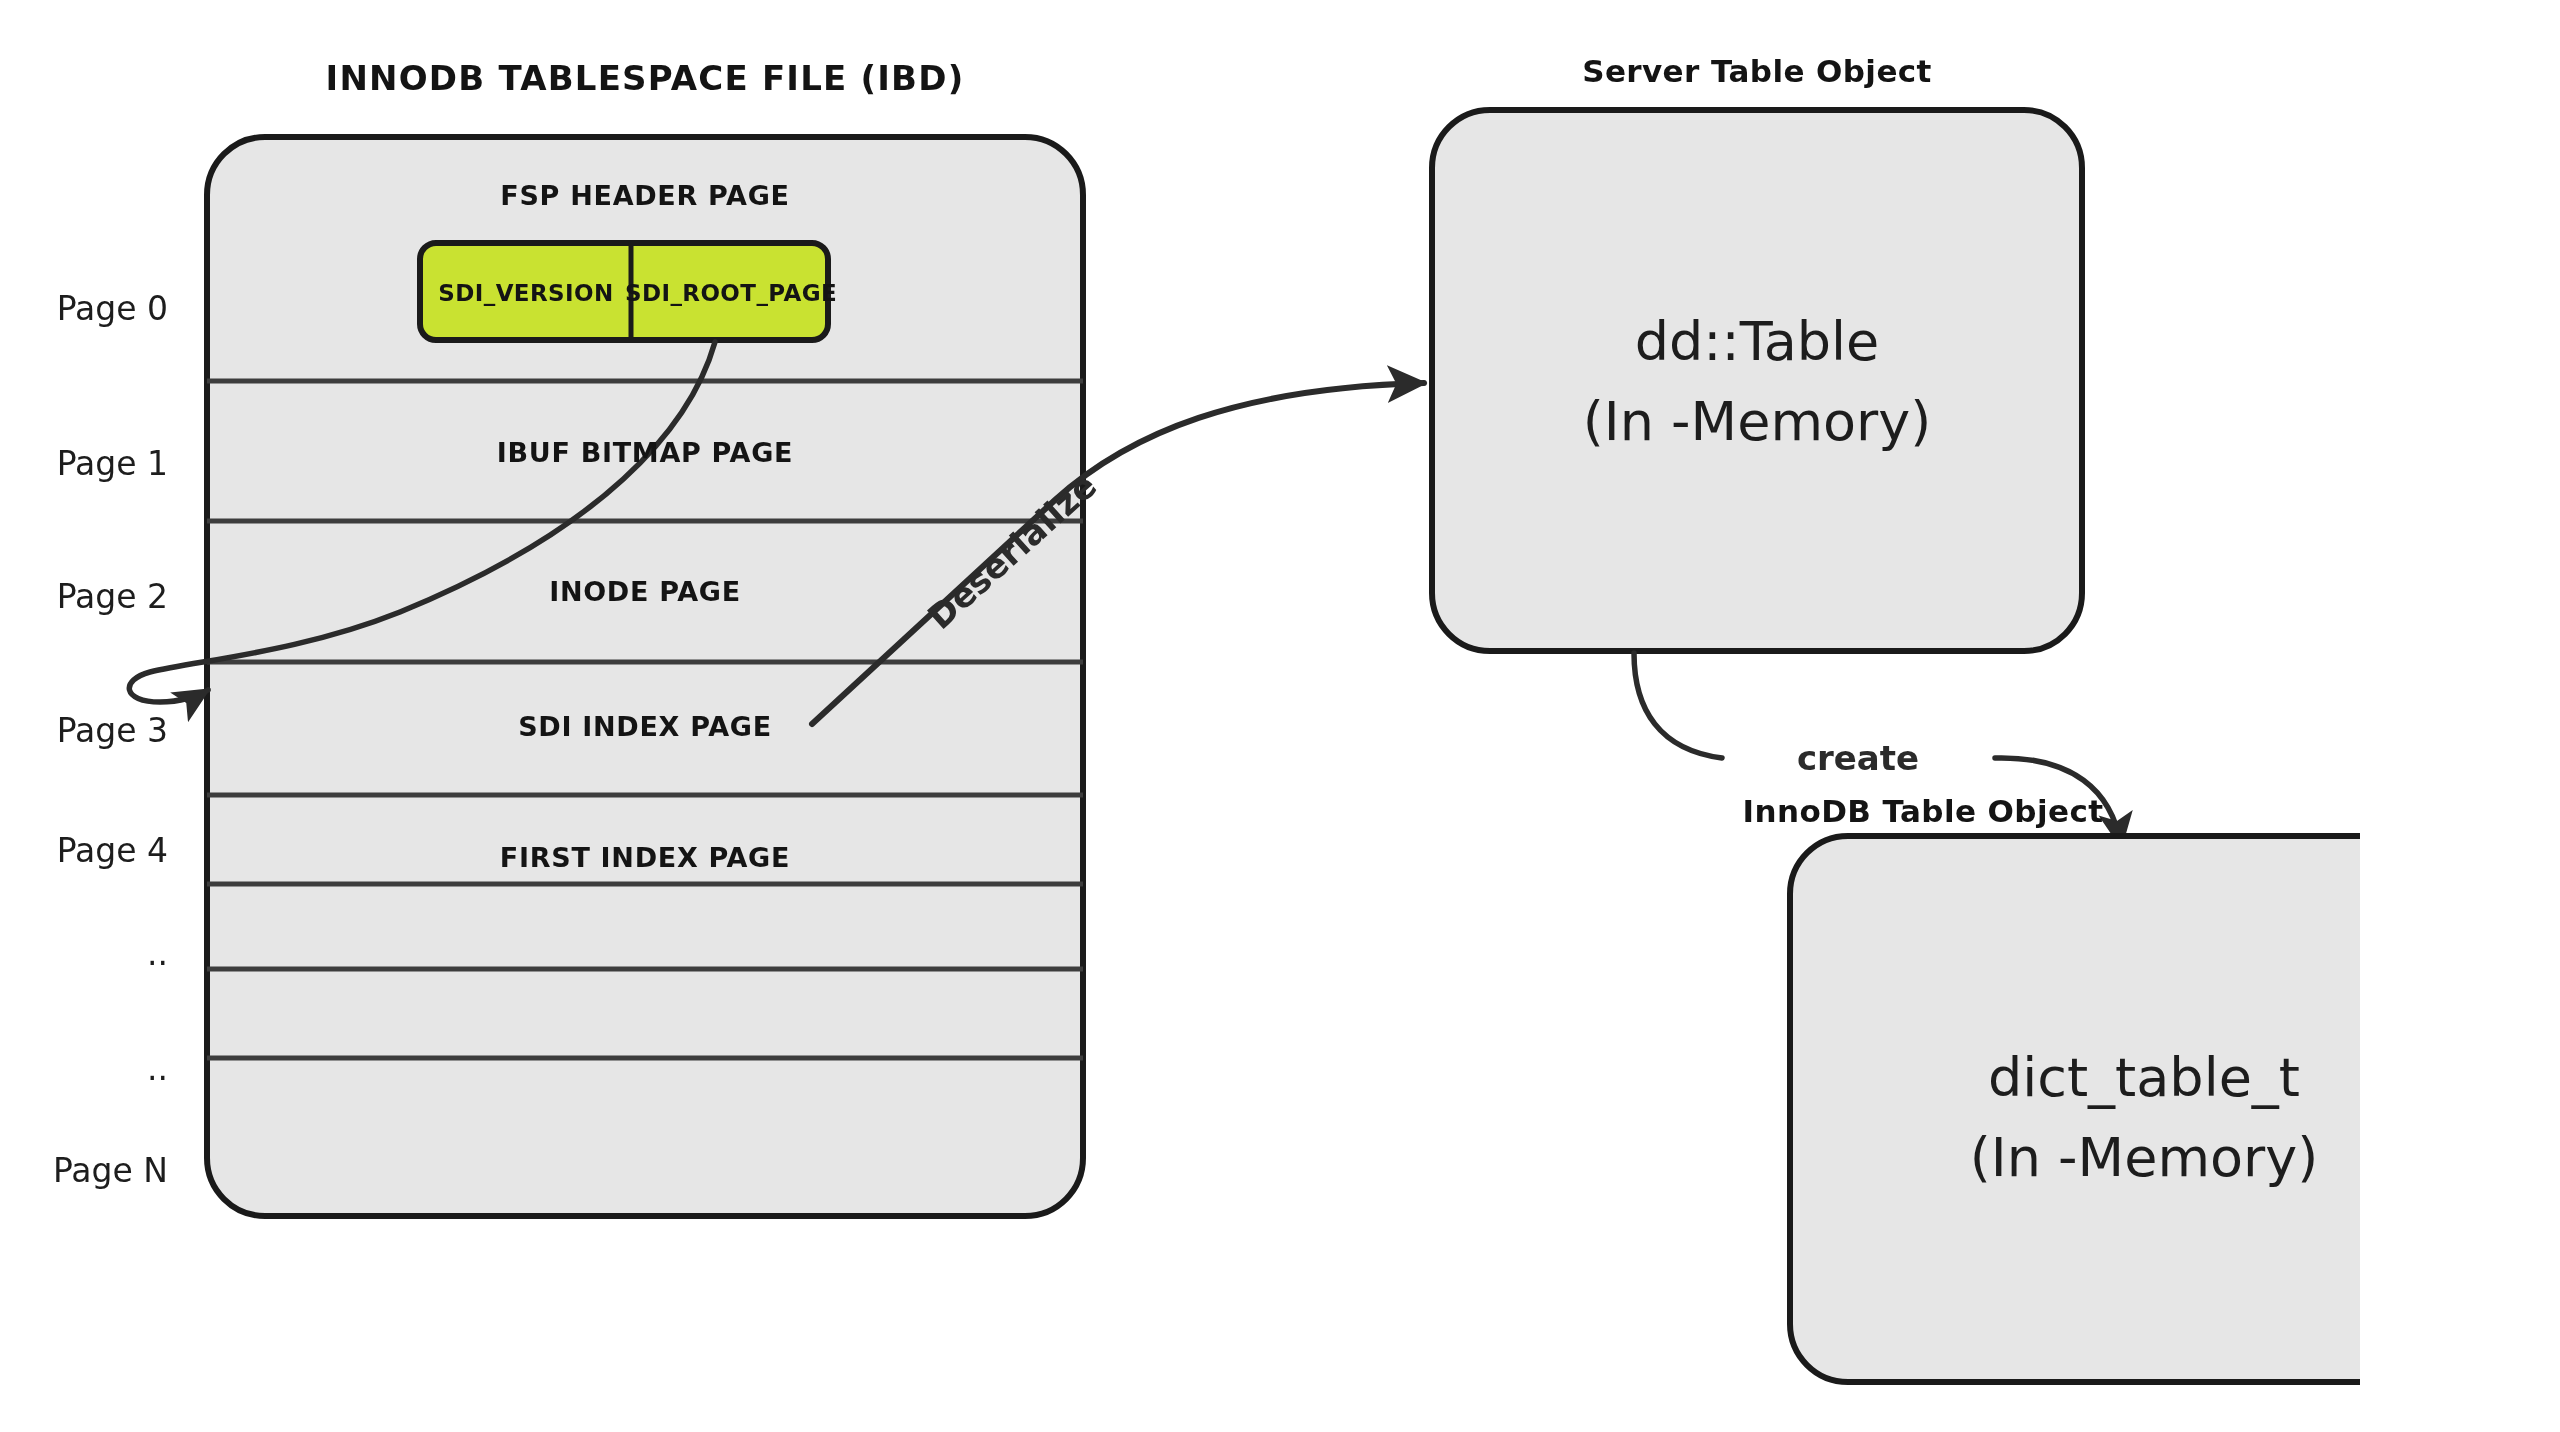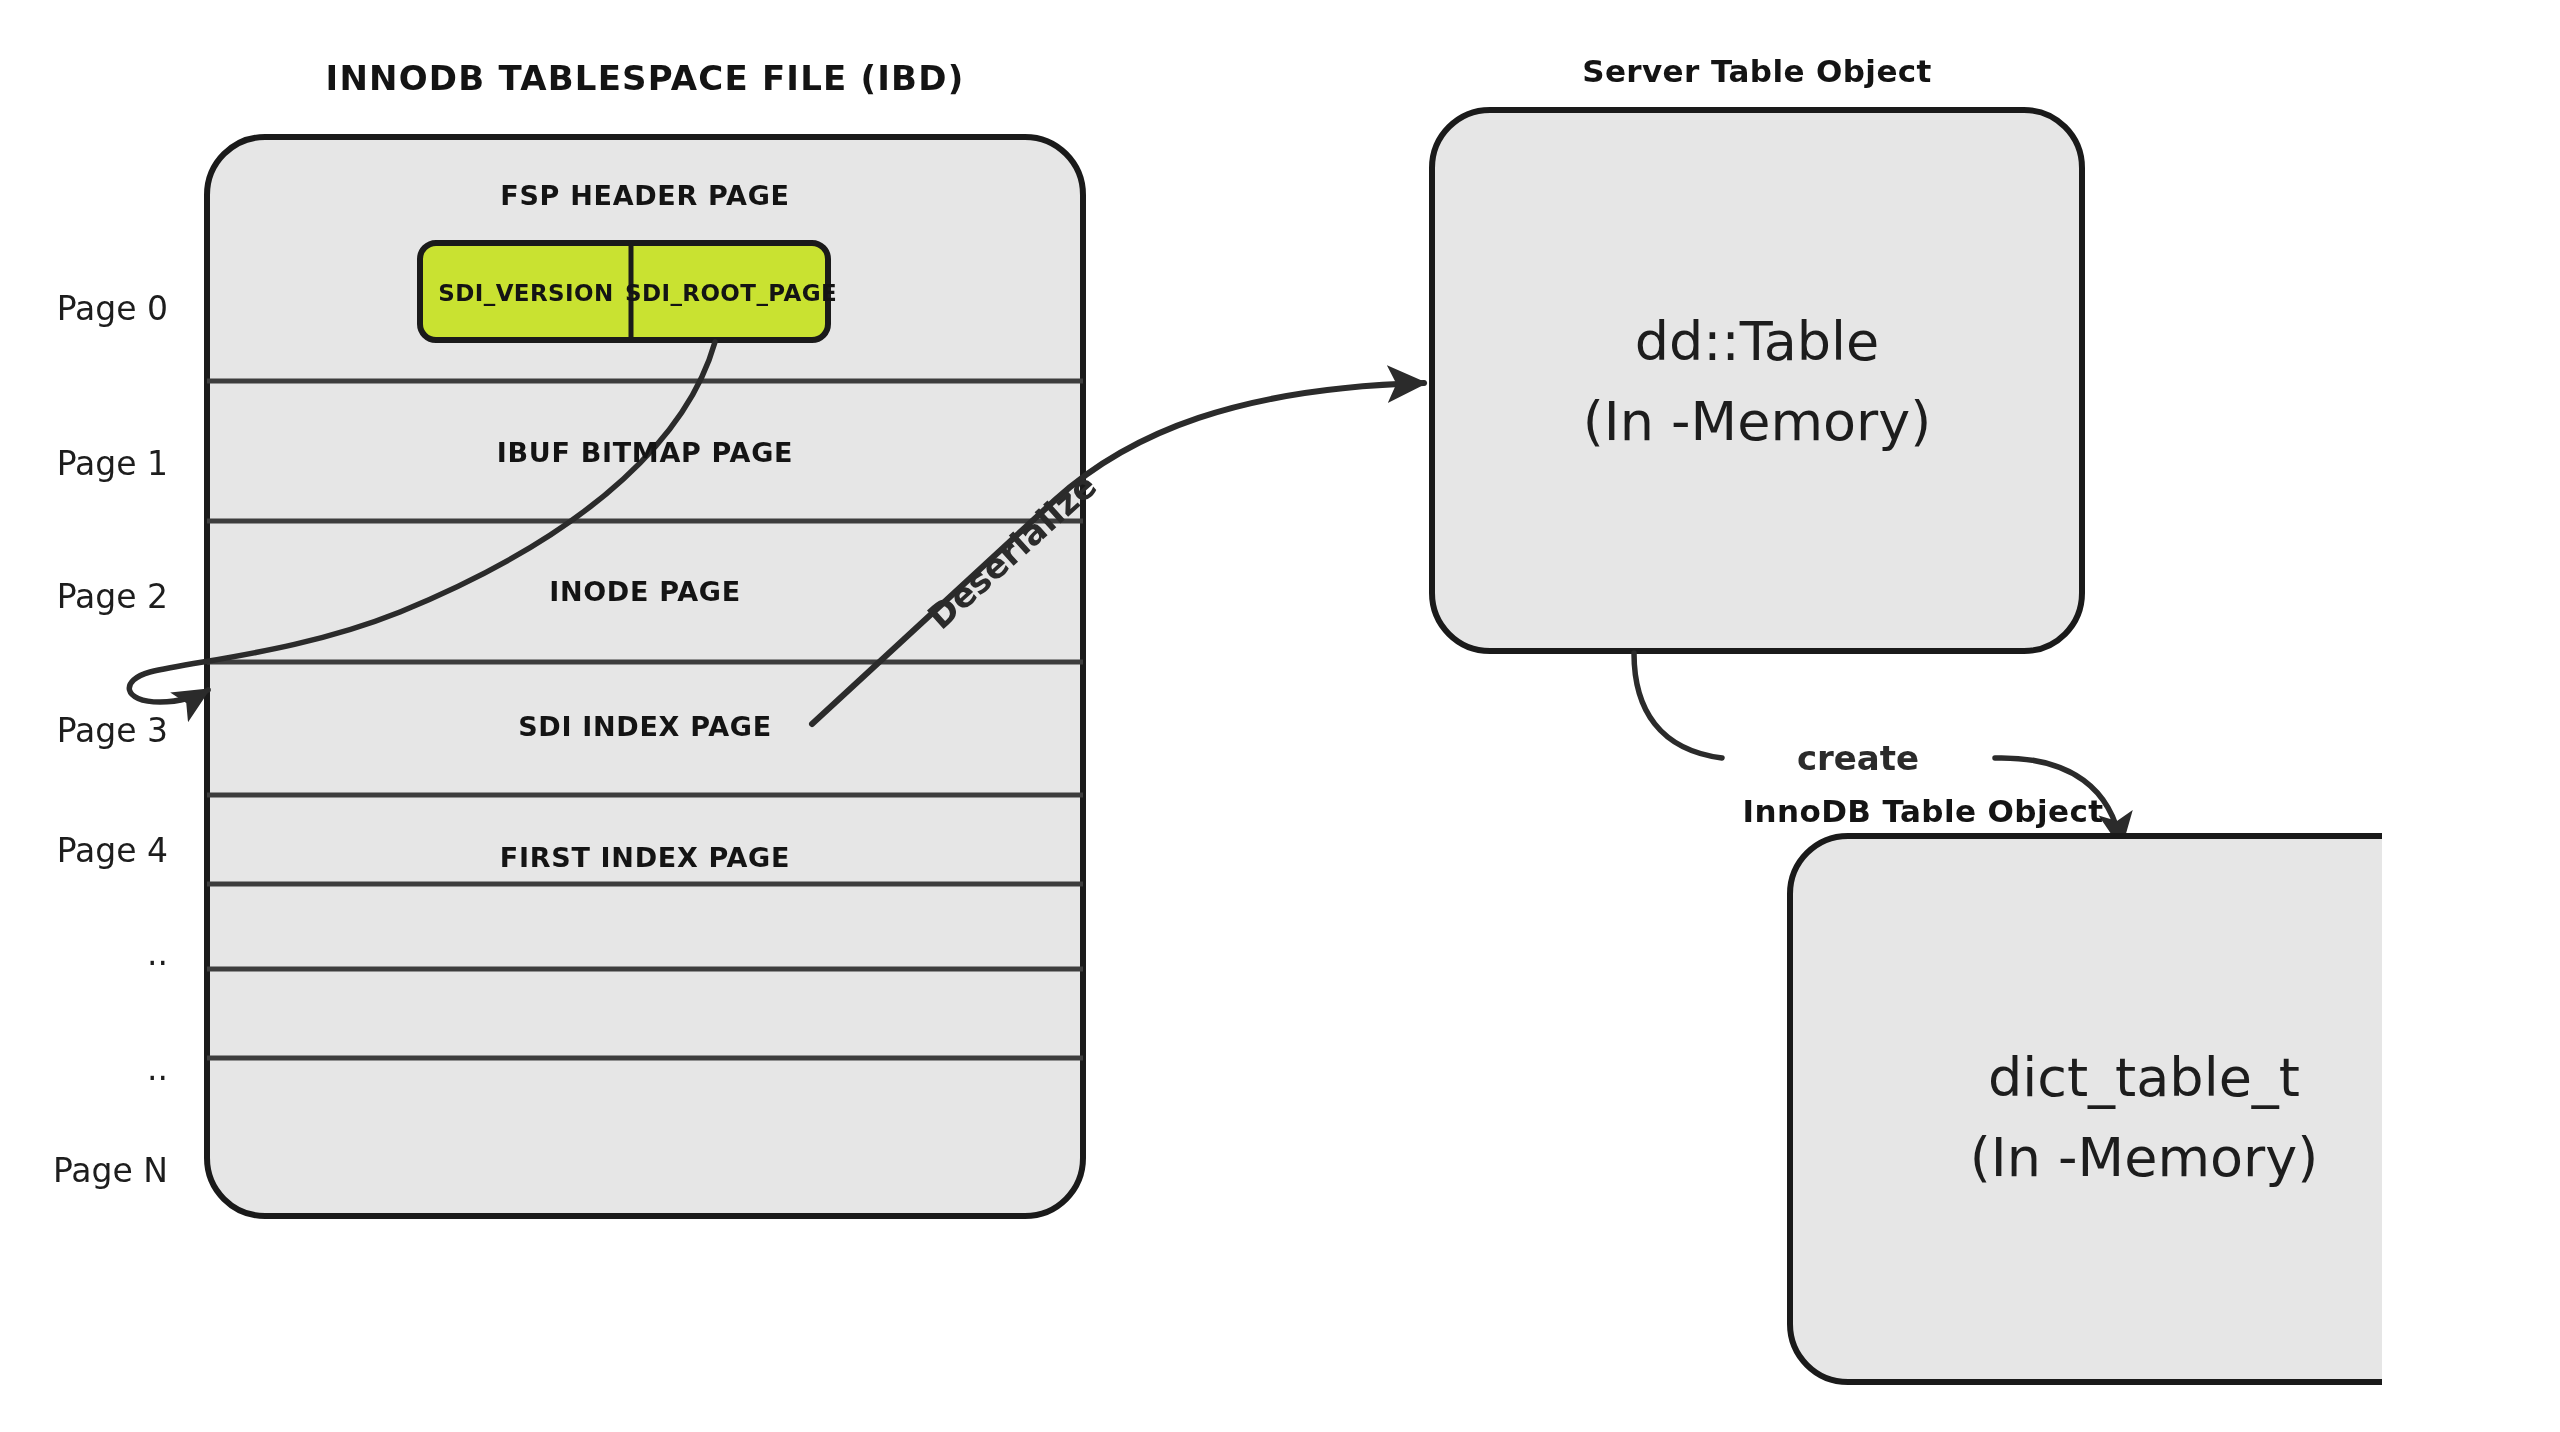--- a/index.html
+++ b/index.html
@@ -7,21 +7,20 @@
     padding: 0;
     background: #ffffff;
   }
   #stage {
     position: relative;
     width: 2360px;
     height: 1432px;
     background: #ffffff;
     overflow: hidden;
     font-family: "DejaVu Sans", "Liberation Sans", sans-serif;
-    padding-left: 22px;
   }
   svg.layer {
     position: absolute;
     left: 0;
     top: 0;
     width: 2560px;
     height: 1432px;
   }
   .box-fill {
     fill: #e6e6e6;

